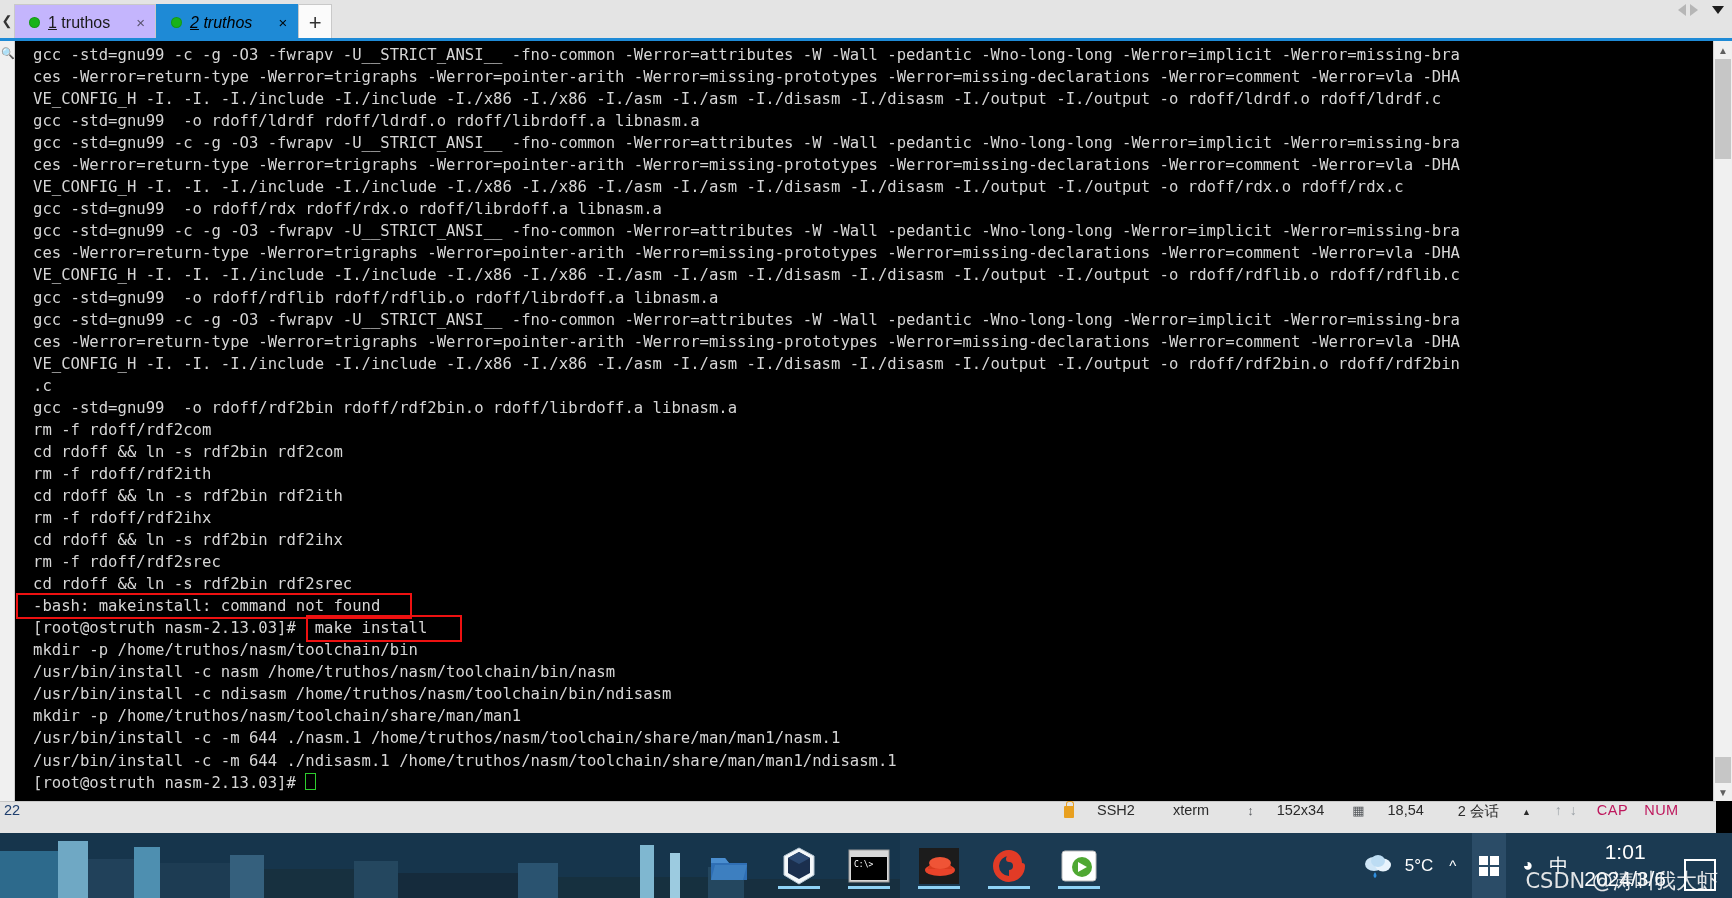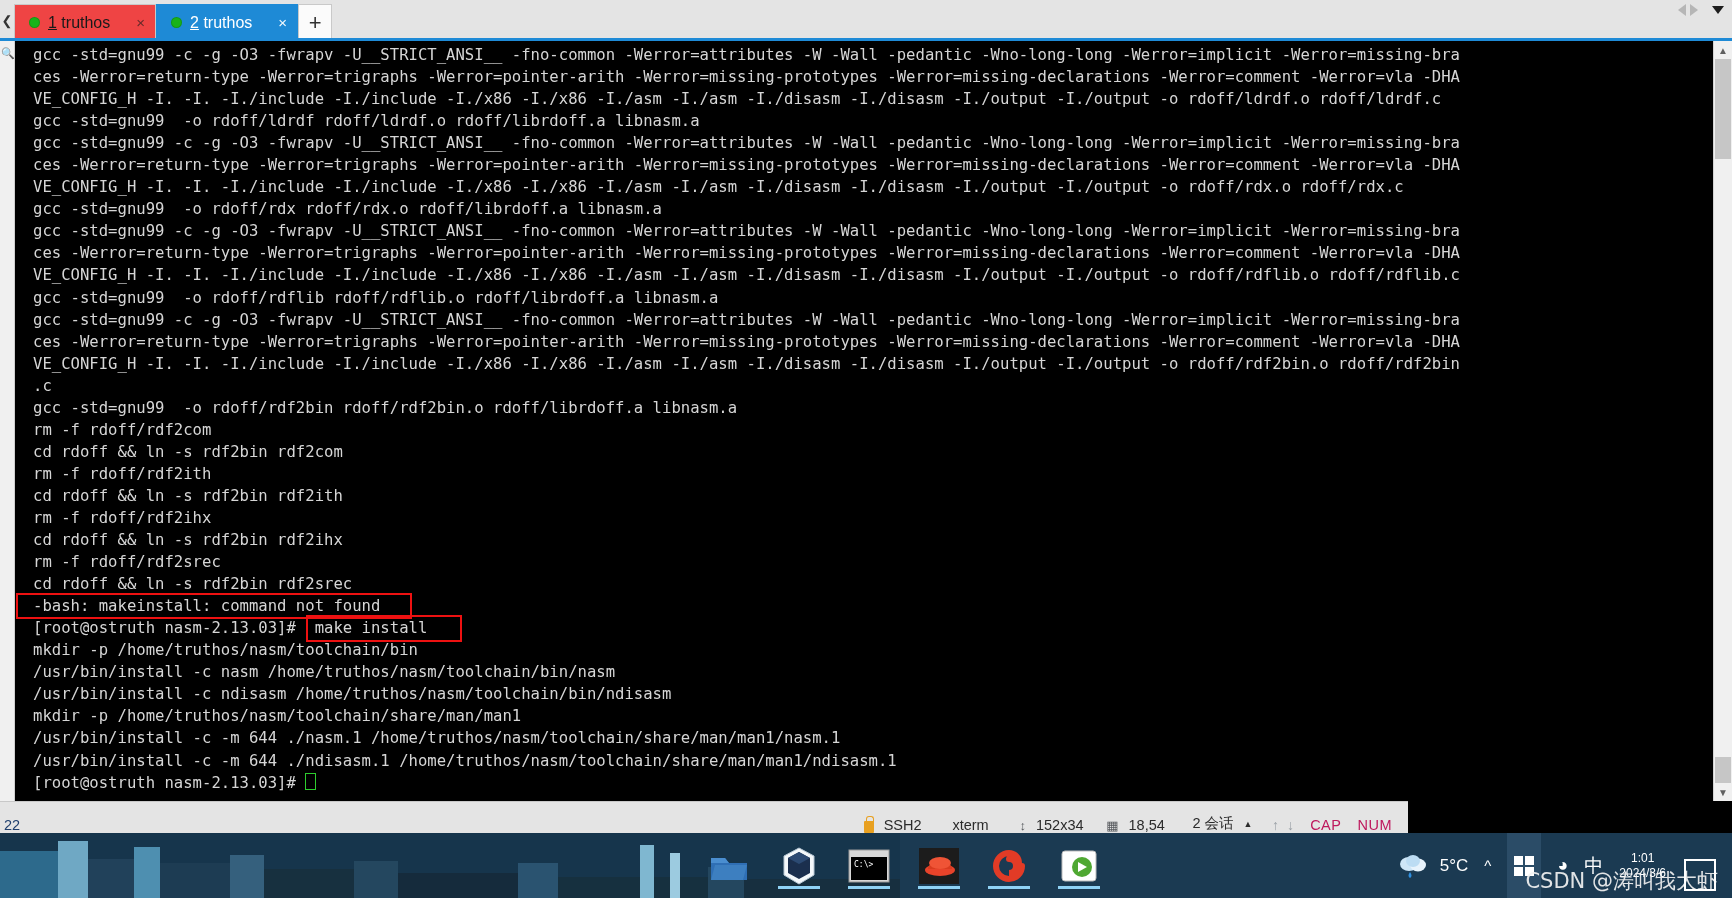--- a/index.html
+++ b/index.html
@@ -33,30 +33,31 @@
     min-width: 140px;
     display: flex;
     align-items: center;
     gap: 8px;
     padding: 0 10px 0 14px;
     font-size: 16px;
     box-sizing: border-box;
     position: relative;
   }
   .tab.inactive {
-    background: #ef4444;
+    background: #c4b5fd;
     color: #1a1a1a;
     border: 1px solid #c9c9c9;
     border-bottom: none;
   }
   .tab.active {
     background: #1e8ad6;
-    color: #ffffff;
+    color: #000000;
     border: 1px solid #1e8ad6;
     border-bottom: none;
+    font-style: italic;
   }
   .tab-dot {
     width: 11px; height: 11px;
     border-radius: 50%;
     background: #19b319;
     flex: 0 0 auto;
     box-shadow: inset 0 0 0 1px rgba(0,0,0,.15);
   }
   .tab-label { white-space: nowrap; }
   .tab-label .acc { text-decoration: underline; }
@@ -156,29 +157,29 @@
   
   .redbox {
     position: absolute;
     border: 2px solid #ee1111;
     pointer-events: none;
   }
 
   
   .statusbar {
     position: absolute; left: 0; top: 801px;
-    width: 1408px; height: 32px;
+    width: 1716px; height: 32px;
     background: #e4e4e4;
     border-top: 1px solid #c8c8c8;
-    display: flex; align-items: flex-end;
+    display: flex; align-items: flex-start;
     font-size: 14.5px; color: #2b2b2b;
     box-sizing: border-box;
   }
   .sb-left { padding-left: 4px; width: 1060px; color: #1f3f6e; }
-  .sb-item { display: flex; align-items: center; gap: 10px; white-space: nowrap; }
+  .sb-item { display: flex; align-items: center; gap: 23px; white-space: nowrap; }
   .sb-sep { width: 38px; }
   .lock-icon {
     width: 10px; height: 12px;
     position: relative;
     background: #e8a020;
     border-radius: 1px;
     margin-top: 3px;
   }
   .lock-icon::before {
     content: ""; position: absolute;
@@ -229,21 +230,21 @@
     position: absolute; bottom: 0px; left: 2px; width: 42px; height: 3px;
     background: #8fd2f5;
   }
   .tray {
     position: absolute; right: 0; top: 0;
     height: 65px; display: flex; align-items: center;
     gap: 16px; padding-right: 10px;
     color: #fff; font-size: 17px;
   }
   .tray-weather { display: flex; align-items: center; gap: 10px; }
-  .tray-time { text-align: center; line-height: 1.25; font-size: 12px; }
+  .tray-time { text-align: center; line-height: 1.25; font-size: 21px; }
   .ime-badge { font-size: 19px; }
   .win-flag {
     width: 34px; height: 65px;
     background: #2b4c67;
     display: flex; align-items: center; justify-content: center;
   }
   .watermark {
     position: absolute; right: 14px; top: 34px;
     font-size: 21px; color: #f2f2f2;
     opacity: .92;

